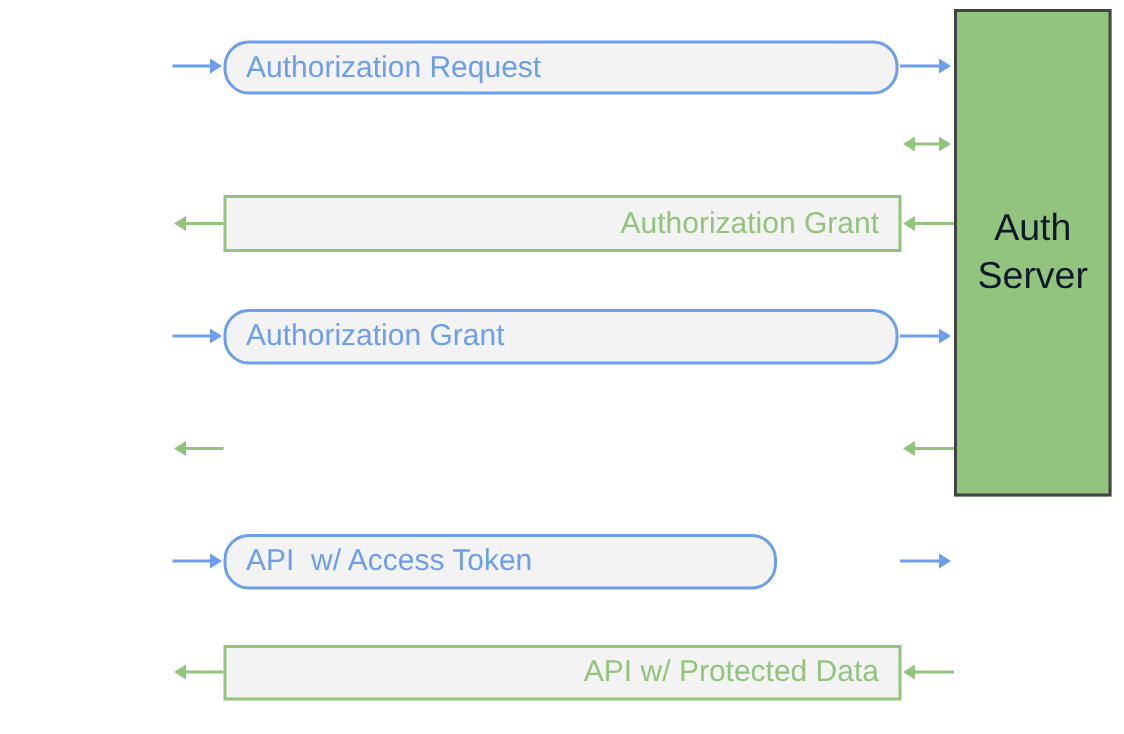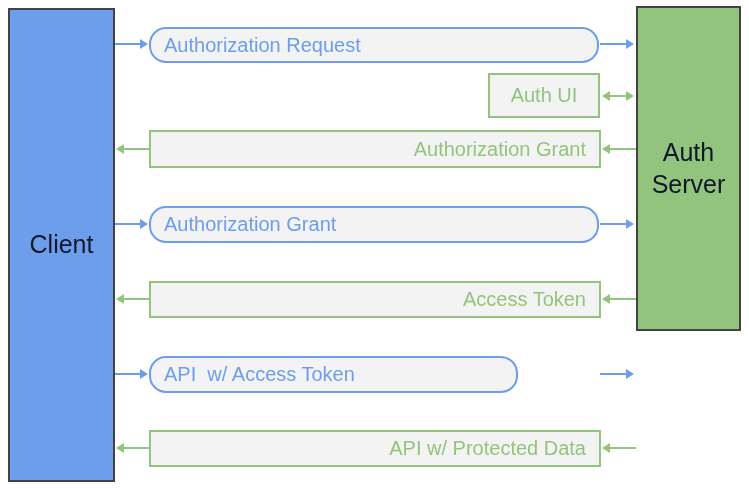--- a/index.html
+++ b/index.html
@@ -58,46 +58,37 @@
     width: 0; height: 0;
     border-top: 5px solid transparent; border-bottom: 5px solid transparent;
     border-right: 8px solid currentColor;
   }
 </style>
 </head>
 <body>
 
 <div class="canvas">
 
-  <div class="actor actor-client">
-    <span class="actor-label">Client</span>
-  </div>
   <div class="actor actor-auth">
     <span class="actor-label">Auth Server</span>
   </div>
 
   <div class="msg blue align-left" style="left:149px; top:27px; width:450px; height:36px">
     <span class="msg-label">Authorization Request</span>
   </div>
 
-  <div class="msg green align-center" style="left:488px; top:73px; width:112px; height:45px">
-    <span class="msg-label">Auth UI</span>
-  </div>
 
   <div class="msg green align-right" style="left:149px; top:130px; width:452px; height:38px">
     <span class="msg-label">Authorization Grant</span>
   </div>
 
   <div class="msg blue align-left" style="left:149px; top:206px; width:450px; height:37px">
     <span class="msg-label">Authorization Grant</span>
   </div>
 
-  <div class="msg green align-right" style="left:149px; top:281px; width:452px; height:37px">
-    <span class="msg-label">Access Token</span>
-  </div>
 
   <div class="msg blue align-left" style="left:149px; top:356px; width:369px; height:37px">
     <span class="msg-label">API  w/ Access Token</span>
   </div>
 
   <div class="msg green align-right" style="left:149px; top:430px; width:452px; height:37px">
     <span class="msg-label">API w/ Protected Data</span>
   </div>
 
   <div class="arrow blue head-r" style="left:115px; top:43px; width:25px"></div>

